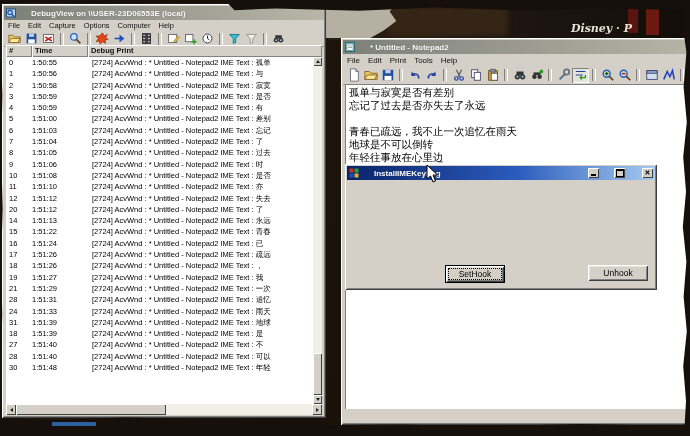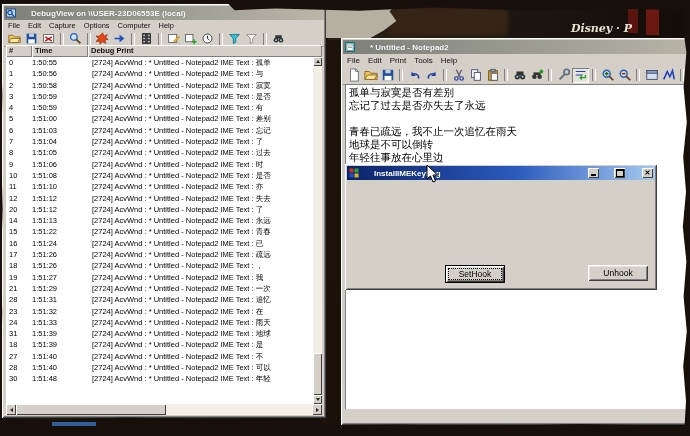--- a/index.html
+++ b/index.html
@@ -300,25 +300,20 @@
           <span class="c0">21</span>
           <span class="c1">1:51:29</span>
           <span class="c2">[2724] AcvWnd : * Untitled - Notepad2 IME Text : 一次</span>
         </div>
         <div class="dvrow">
           <span class="c0">28</span>
           <span class="c1">1:51:31</span>
           <span class="c2">[2724] AcvWnd : * Untitled - Notepad2 IME Text : 追忆</span>
         </div>
         <div class="dvrow">
-          <span class="c0">23</span>
-          <span class="c1">1:51:32</span>
-          <span class="c2">[2724] AcvWnd : * Untitled - Notepad2 IME Text : 在</span>
-        </div>
-        <div class="dvrow">
           <span class="c0">24</span>
           <span class="c1">1:51:33</span>
           <span class="c2">[2724] AcvWnd : * Untitled - Notepad2 IME Text : 雨天</span>
         </div>
         <div class="dvrow">
           <span class="c0">31</span>
           <span class="c1">1:51:39</span>
           <span class="c2">[2724] AcvWnd : * Untitled - Notepad2 IME Text : 地球</span>
         </div>
         <div class="dvrow">

